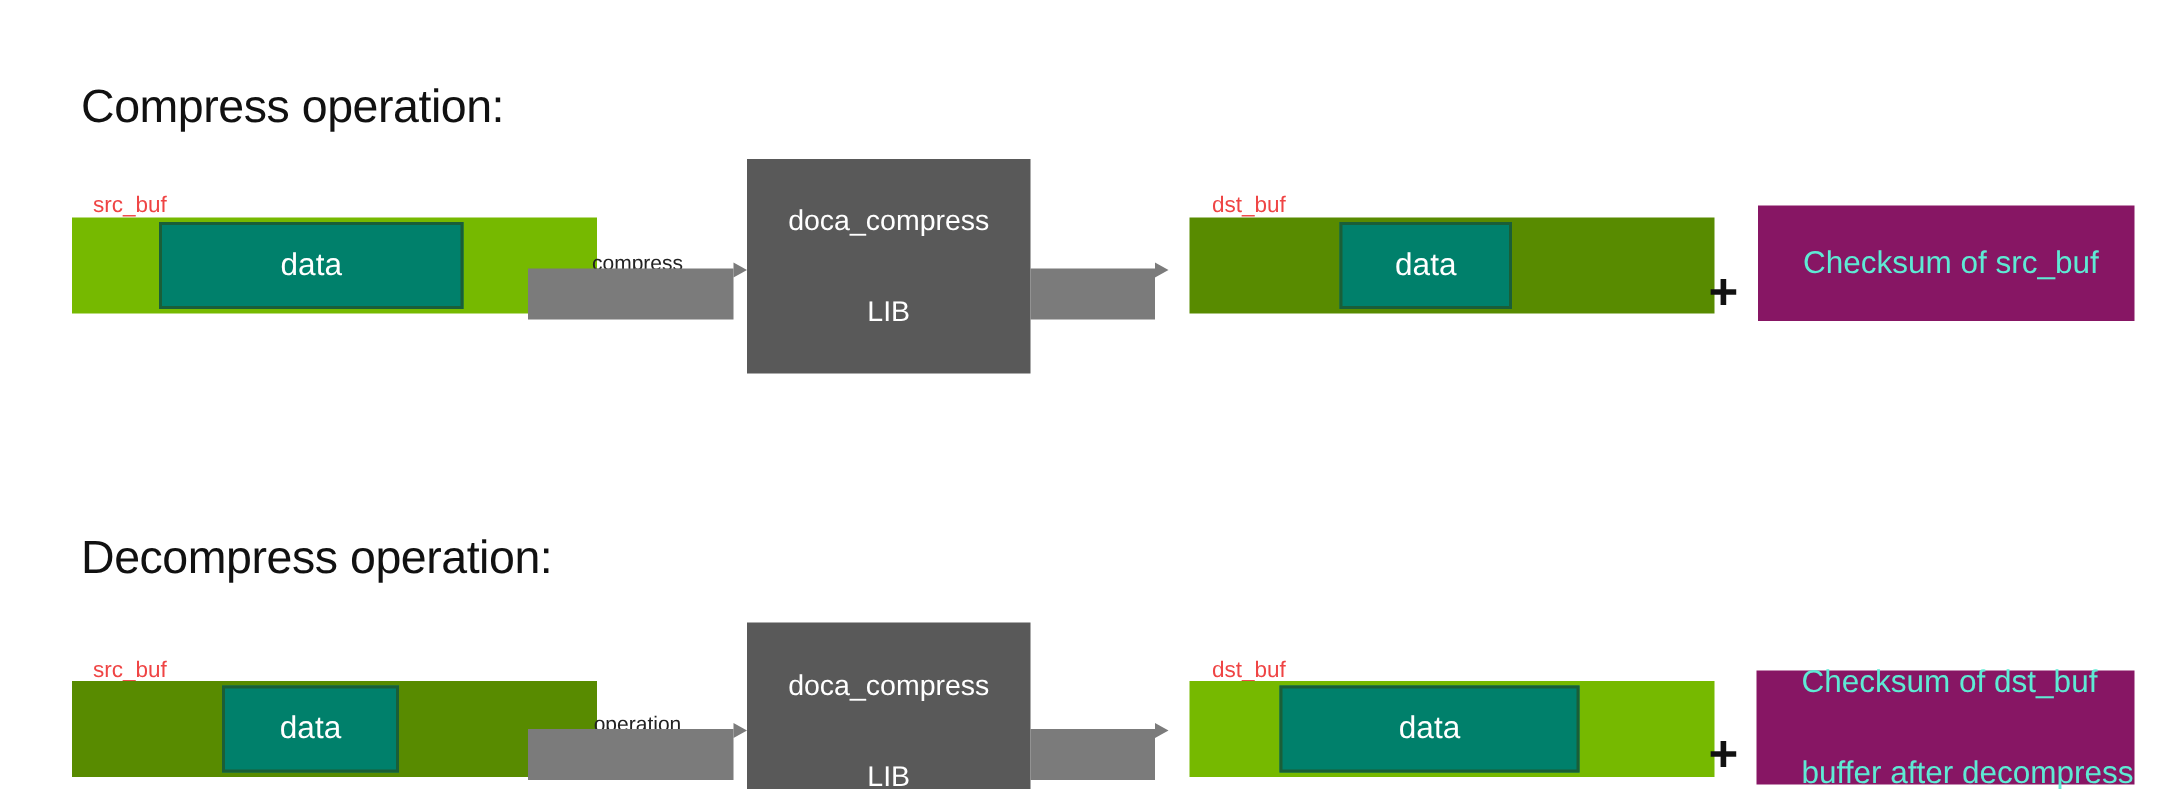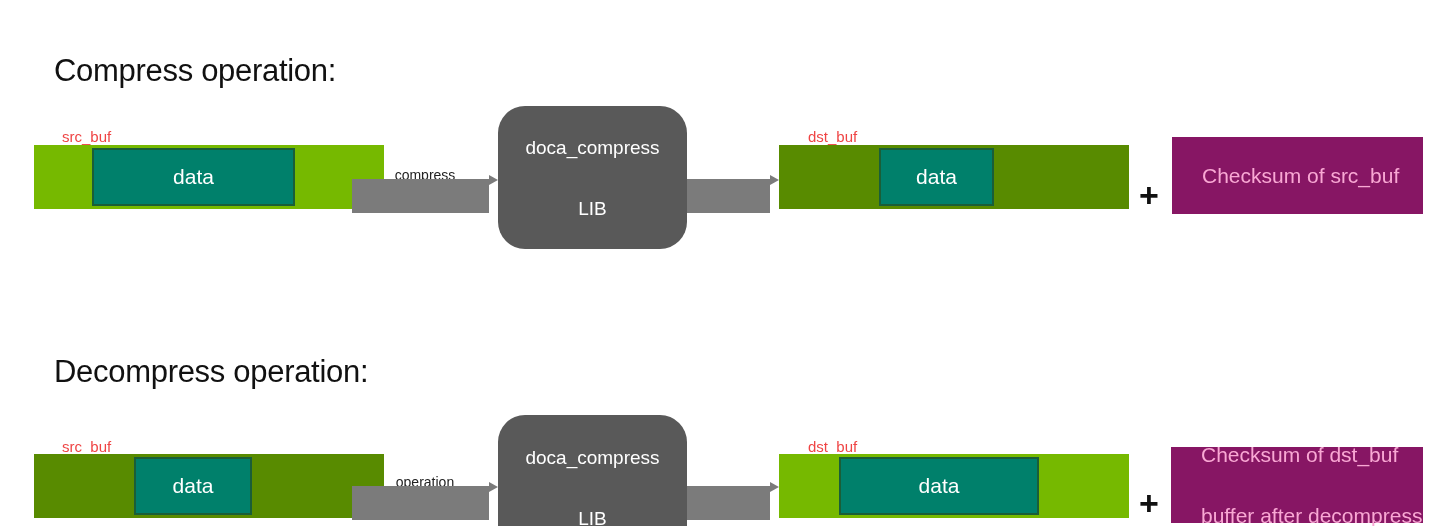--- a/index.html
+++ b/index.html
@@ -30,20 +30,21 @@
   }
   .lbl-src1 { left: 11px;  top: 77px;  }
   .lbl-dst1 { left: 757px; top: 77px;  }
   .lbl-src2 { left: 11px;  top: 387px; }
   .lbl-dst2 { left: 757px; top: 387px; }
 
   .bar {
     position: absolute;
     width: 350px;
     height: 64px;
+    margin-left: 14px;
   }
   .bar.lime  { background: var(--lime-green, #76B900); }
   .bar.olive { background: var(--olive-green, #588B00); }
   .bar-s1-src { left: 0;     top: 111px; }
   .bar-s1-dst { left: 745px; top: 111px; }
   .bar-s2-src { left: 0;     top: 420px; }
   .bar-s2-dst { left: 745px; top: 420px; }
 
   .data-box {
     position: absolute;
@@ -68,21 +69,20 @@
     width: 189px;
     background: var(--gray-box, #595959);
     color: #ffffff;
     font-size: 19px;
     line-height: 27px;
     display: flex;
     flex-direction: column;
     align-items: center;
     justify-content: center;
     text-align: center;
-    border-radius: 27px;
   }
   .lib-s1 { top: 72px;  height: 143px; }
   .lib-s2 { top: 381px; height: 145px; }
 
   .arrow {
     position: absolute;
     height: 2px;
     background: var(--arrow, #7B7B7B);
   }
   .arrow::after {
@@ -116,21 +116,21 @@
     font-weight: bold;
     color: #111111;
     line-height: 34px;
   }
   .plus-s1 { left: 1088px; top: 127px; }
   .plus-s2 { left: 1088px; top: 435px; }
 
   .checksum {
     position: absolute;
     background: var(--magenta, #871664);
-    color: #f9a8d4;
+    color: #5eead4;
     font-size: 21px;
     line-height: 27px;
     display: flex;
     flex-direction: column;
     justify-content: center;
     padding-left: 13px;
     padding-right: 6px;
   }
   .cs-s1 { left: 1138px; top: 103px; width: 269px; height: 77px; }
   .cs-s2 { left: 1137px; top: 413px; width: 300px; height: 76px; }

